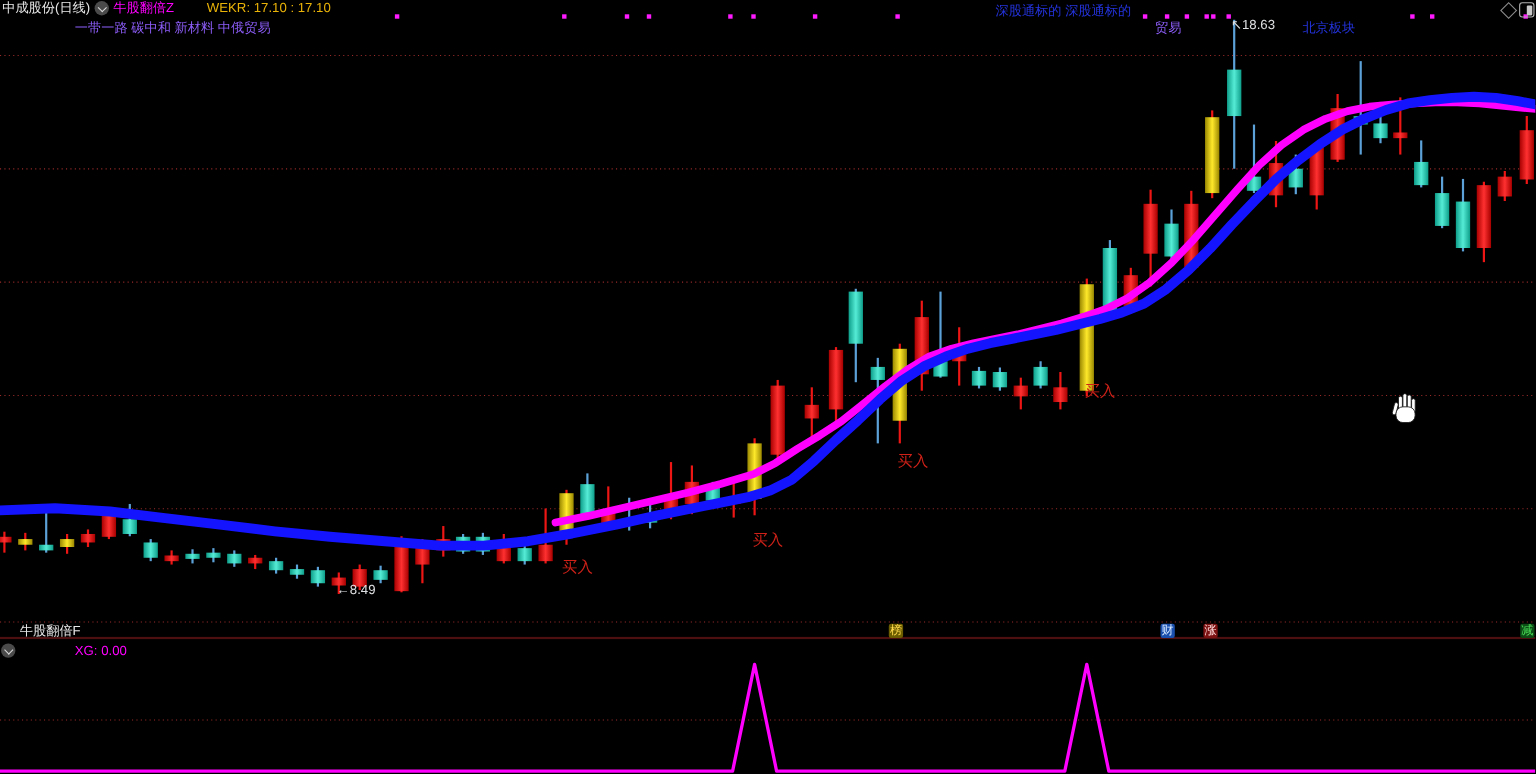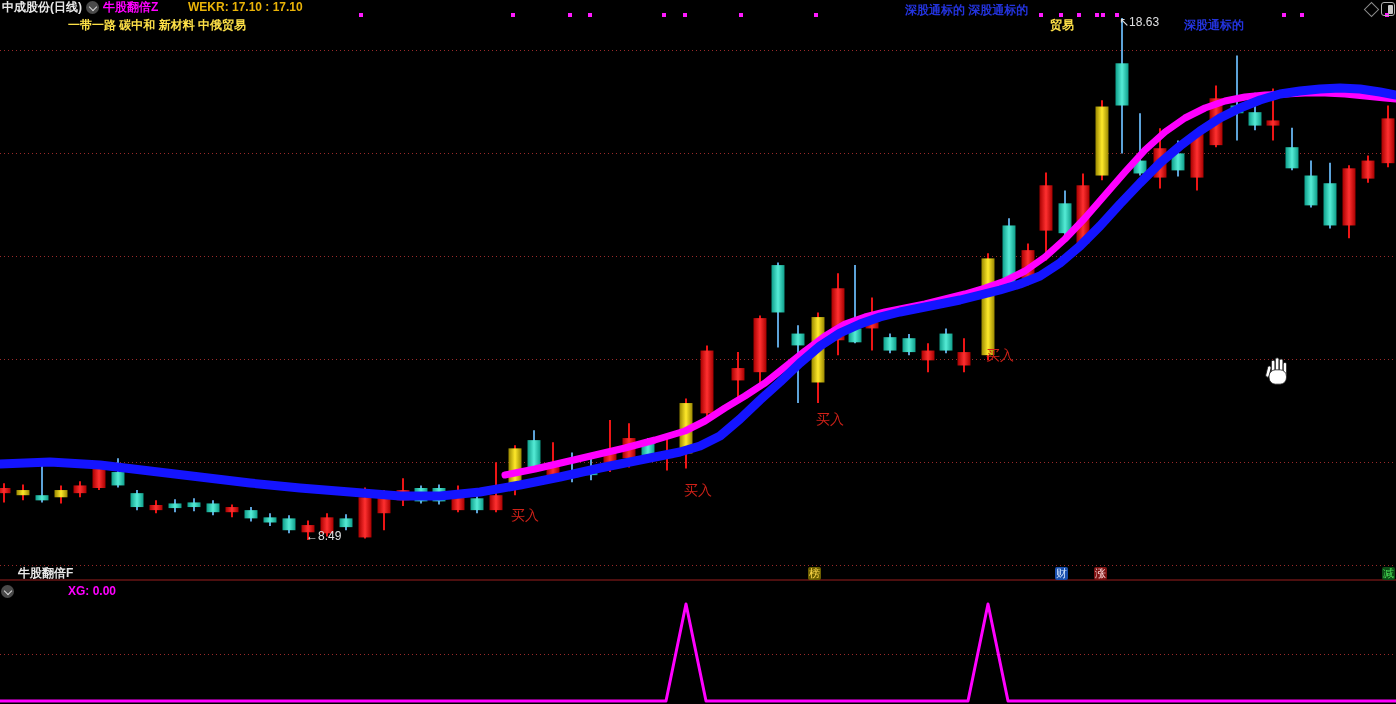--- a/index.html
+++ b/index.html
@@ -1,23 +1,23 @@
 <!DOCTYPE html>
 <html><head>
 <meta charset="utf-8">
 <style>
   html,body{margin:0;padding:0;background:#000;}
   #screen{position:relative;width:1396px;height:704px;background:#000;overflow:hidden;
           font-family:"Liberation Sans","DejaVu Sans",sans-serif;}
   .abs{position:absolute;}
-  .txt{font-size:12px;line-height:13px;white-space:pre;font-weight:bold;}
+  .txt{font-size:12px;line-height:13px;white-space:pre;}
   .t-white{color:#e8e8e8;}
   .t-blue{color:#2333dd;}
   .t-dblue{color:#eab308;margin-left:36px;}
-  .t-red{color:#fde047;}
+  .t-red{color:#8b5cf6;}
   .t-mag{color:#ff00ff;}
   .chev{width:13px;height:13px;border-radius:50%;background:#4a4a4a;position:absolute;}
   .chev:after{content:"";position:absolute;left:3.5px;top:3px;width:5px;height:5px;
               border-right:1.6px solid #d8d8d8;border-bottom:1.6px solid #d8d8d8;transform:rotate(45deg);}
   .badge{position:absolute;width:13px;height:13px;font-size:11px;line-height:13px;text-align:center;
          border-radius:2px;font-family:"Liberation Sans","DejaVu Sans",sans-serif;}
   .diamond{width:9px;height:9px;border:1.5px solid #8a8a8a;transform:rotate(45deg);}
   .panelbox{width:12px;height:12px;border:1.5px solid #b0b0b0;border-radius:3px;}
   .panelbox>div{position:absolute;right:1.5px;top:1.5px;bottom:1.5px;width:5px;background:#c8c8c8;border-radius:1px;}
   .divider{position:absolute;left:0;width:1396px;height:2px;background:#4d0f0f;}
@@ -381,21 +381,21 @@
       </g>
   </svg>
 
   <div class="abs txt t-white" style="left:2px;top:1px">中成股份(日线)</div>
   <div class="chev" style="left:86px;top:1px"></div>
   <div class="abs txt t-mag" style="left:103px;top:1px">牛股翻倍Z</div>
   <div class="abs txt t-dblue" style="left:152px;top:1px">WEKR: 17.10 : 17.10</div>
   <div class="abs txt t-red" style="left:68px;top:19px">一带一路 碳中和 新材料 中俄贸易</div>
   <div class="abs txt t-blue" style="left:905px;top:4px">深股通标的 深股通标的</div>
   <div class="abs txt t-red" style="left:1050px;top:19px">贸易</div>
-  <div class="abs txt t-blue" style="left:1184px;top:19px">深股通标的</div>
+  <div class="abs txt t-blue" style="left:1184px;top:19px">北京板块</div>
 
   <div class="abs diamond" style="left:1366px;top:4px"></div>
   <div class="abs panelbox" style="left:1381px;top:2px">
       <div></div>
     </div>
 
   <div class="divider" style="top:579px"></div>
   <div id="badge-row">
       <div class="badge" style="left: 808px; top: 567px; background: rgb(107, 93, 0); color: rgb(255, 217, 74);">榜</div>
       <div class="badge" style="left: 1055px; top: 567px; background: rgb(26, 79, 174); color: rgb(214, 232, 255);">财</div>

